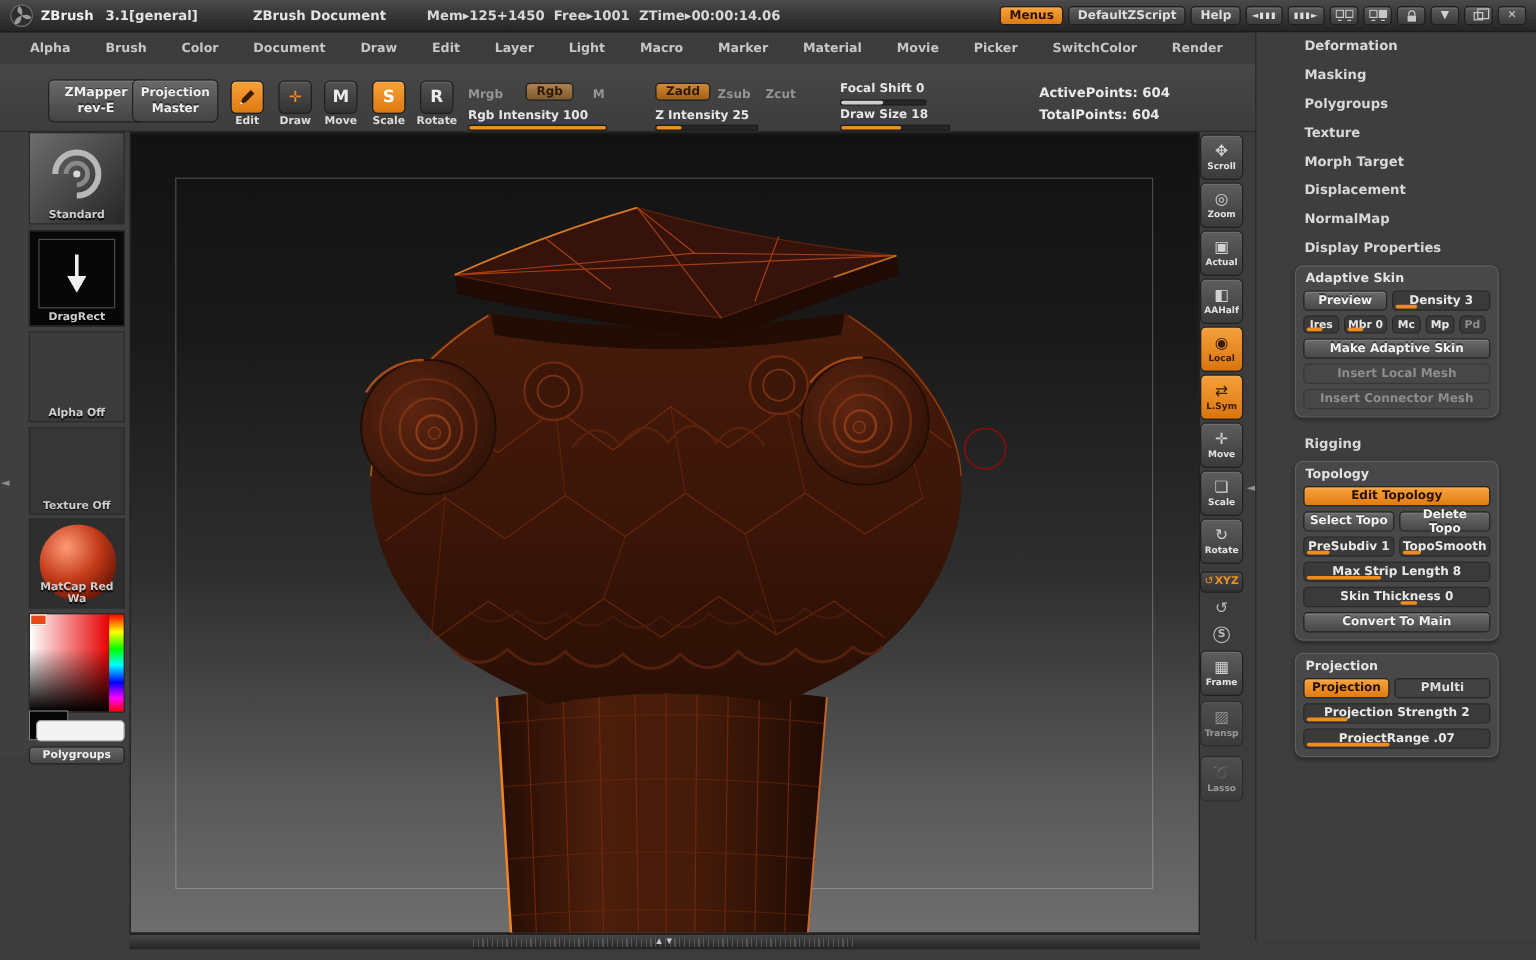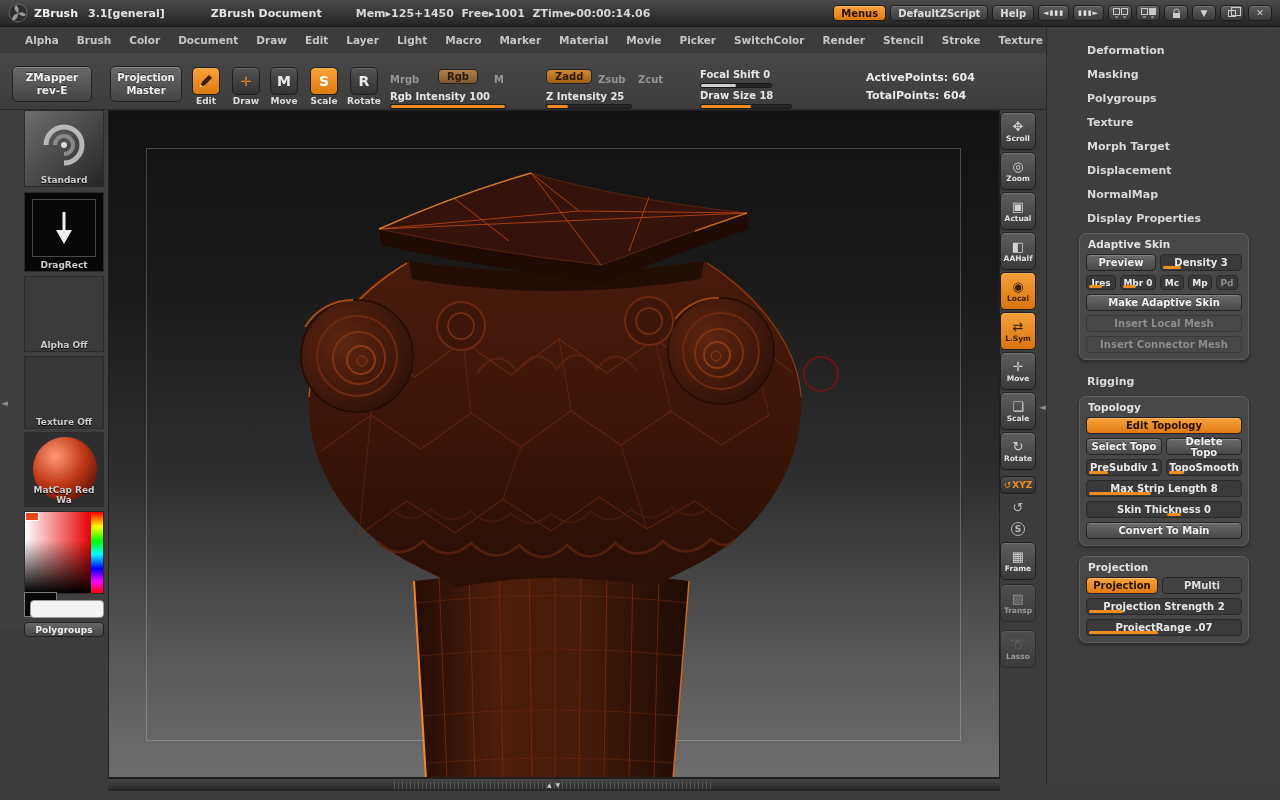--- a/index.html
+++ b/index.html
@@ -24,21 +24,21 @@
   .tb-btn.sm{padding:0 4px;font-size:7px;letter-spacing:1px;}
   .win-btn{width:24px;height:16px;background:linear-gradient(#5e5e5e,#3a3a3a);
     border:1px solid #1f1f1f;border-radius:4px;display:inline-flex;align-items:center;
     justify-content:center;font-size:9px;color:#d0d0d0;padding:0;cursor:pointer;
     box-shadow:inset 0 1px 0 rgba(255,255,255,.15);font-family:inherit;}
   .restore-shape{position:relative;width:8px;height:7px;border:1px solid #ccc;display:inline-block;}
   .restore-shape::after{content:"";position:absolute;left:2px;top:-4px;width:8px;height:7px;border:1px solid #ccc;}
 
   
   #menubar{position:absolute;left:0;top:27px;width:1046px;height:26px;
-    display:flex;align-items:center;gap:18px;padding-left:25px;font-size:10.5px;font-weight:bold;}
+    display:flex;align-items:center;gap:29px;padding-left:25px;font-size:10.5px;font-weight:bold;}
   .menu-item{color:#c6c6c6;cursor:pointer;white-space:nowrap;}
 
   
   #toolbar{position:absolute;left:0;top:53px;width:1046px;height:57px;
     background:linear-gradient(#474747,#3d3d3d);border-bottom:1px solid #292929;}
   .big-btn{position:absolute;top:13px;width:80px;height:36px;
     background:linear-gradient(#696969,#444);border:1px solid #222;border-radius:5px;
     font-size:10.5px;font-weight:bold;color:#efefef;text-shadow:0 -1px 0 rgba(0,0,0,.5);
     display:flex;flex-direction:column;align-items:center;justify-content:center;line-height:13px;
     box-shadow:inset 0 1px 0 rgba(255,255,255,.2);cursor:pointer;font-family:inherit;padding:0;}
@@ -114,21 +114,21 @@
     gap:1px;cursor:pointer;padding:0;font-family:inherit;}
   .xyz .glyph{font-size:9px;color:#f0901e;}
   .xyz .xyzlbl{font-size:9px;font-weight:bold;color:#f0901e;}
   .mini{width:36px;height:22px;background:transparent;border:none;display:flex;align-items:center;
     justify-content:center;color:#b8b8b8;font-size:13px;cursor:pointer;padding:0;font-family:inherit;}
   .scircle{display:inline-flex;width:14px;height:14px;border:1px solid #b8b8b8;border-radius:50%;
     align-items:center;justify-content:center;font-size:9px;font-weight:bold;color:#b8b8b8;}
 
   
   #rightpanel{position:absolute;left:1046px;top:27px;width:234px;height:757px;background:#3e3e3e;
-    border-left:1px solid #2a2a2a;padding-top:12px;}
+    border-left:1px solid #2a2a2a;}
   .phdr{height:24px;line-height:24px;padding-left:40px;font-size:11px;font-weight:bold;color:#d8d8d8;cursor:pointer;}
   .subpanel{margin:2px 0 10px 32px;width:170px;background:#484848;border:1px solid #5e5e5e;
     border-radius:7px;padding:3px 6px 6px;box-shadow:0 2px 4px rgba(0,0,0,.35);}
   .sp-title{font-size:10.5px;font-weight:bold;color:#e2e2e2;padding:1px 0 4px 2px;cursor:pointer;}
   .row{display:flex;gap:4px;margin-bottom:4px;}
   .btn{height:17px;background:linear-gradient(#6c6c6c,#474747);border:1px solid #242424;border-radius:4px;
     font-size:10px;font-weight:bold;color:#f2f2f2;text-shadow:0 -1px 0 rgba(0,0,0,.45);
     display:flex;align-items:center;justify-content:center;box-shadow:inset 0 1px 0 rgba(255,255,255,.18);
     cursor:pointer;padding:0 4px;font-family:inherit;}
   .btn.wide{width:100%;margin-bottom:4px;}
@@ -214,21 +214,21 @@
     <span class="menu-item">Stroke</span>
     <span class="menu-item">Texture</span>
     <span class="menu-item">Tool</span>
     <span class="menu-item">Transform</span>
     <span class="menu-item">Zoom</span>
     <span class="menu-item">Zplugin</span>
     <span class="menu-item">Zscript</span>
   </nav>
 
   <div id="toolbar">
-    <button class="big-btn" style="left:12px">
+    <button class="big-btn" style="left:40px">
       <span>ZMapper</span>
       <span>rev-E</span>
     </button>
     <button class="big-btn" style="left:110px;width:72px;font-size:10px">
       <span>Projection</span>
       <span>Master</span>
     </button>
 
     <div class="tool active" style="left:188px">
       <div class="ticon">

